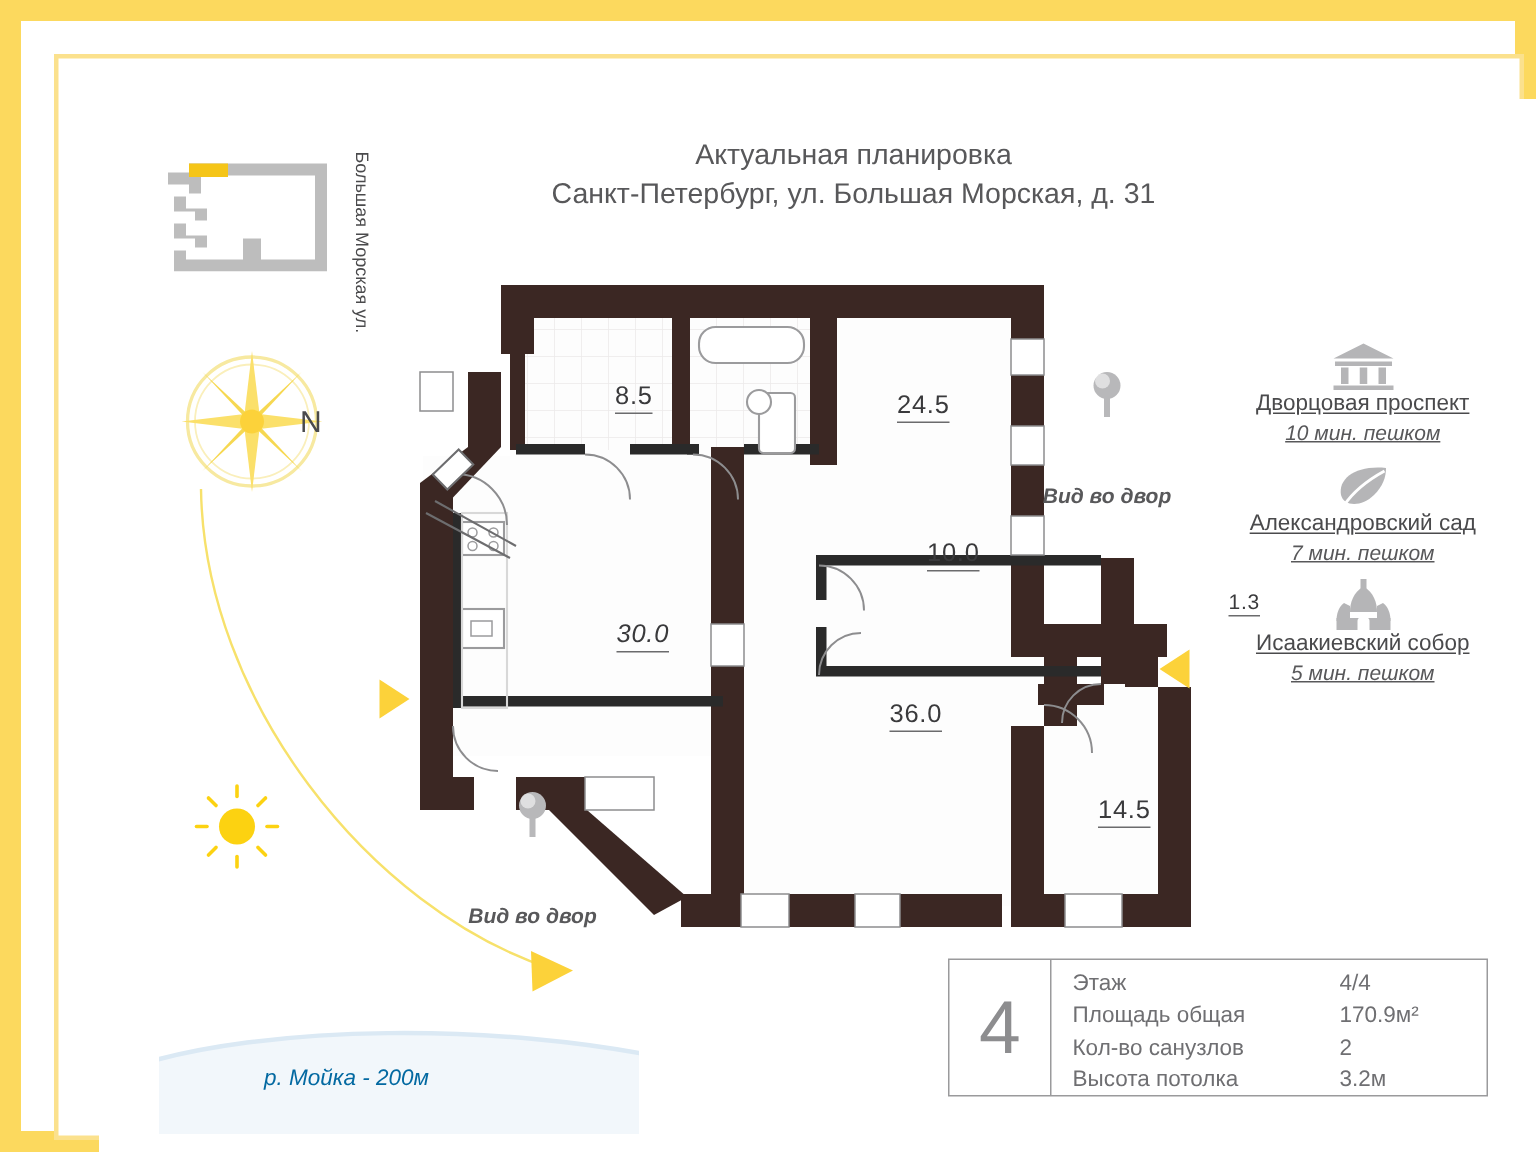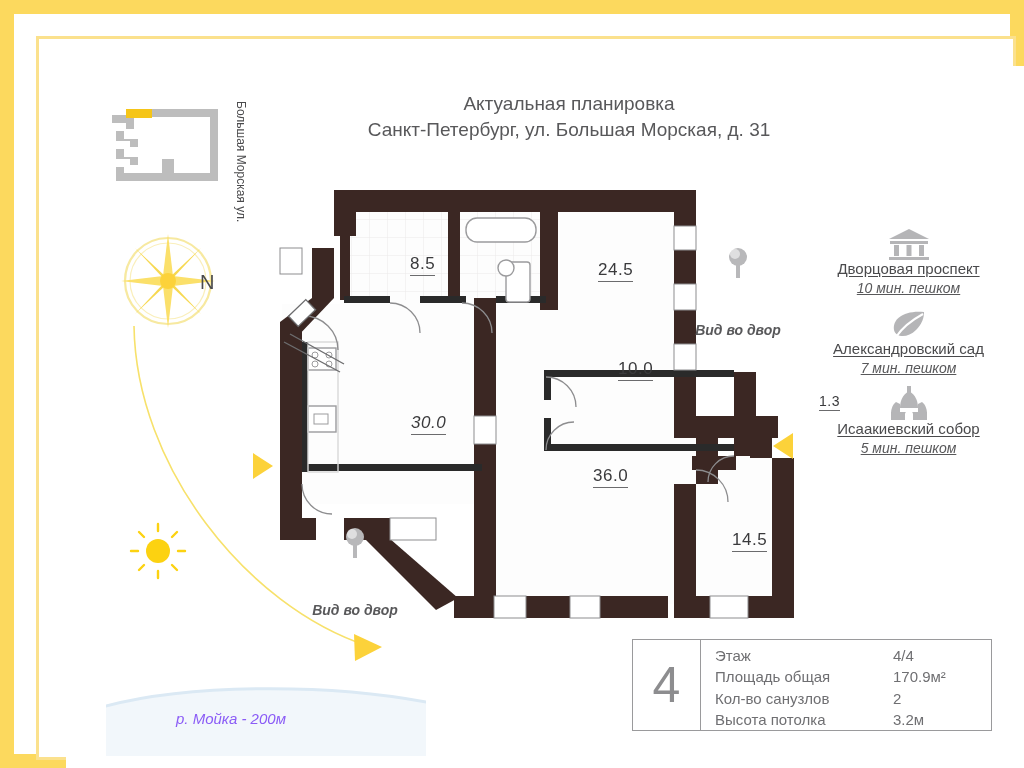--- a/index.html
+++ b/index.html
@@ -87,21 +87,21 @@
   
   #sunarc { position: absolute; left: 30px; top: 250px; width: 310px; height: 380px; }
 
   
   #river { position: absolute; left: 40px; top: 600px; width: 320px; height: 90px; }
   #river-label {
     position: absolute;
     left: 110px; top: 644px;
     font-size: 15px;
     font-style: italic;
-    color: #8b5cf6;
+    color: #0369a1;
     white-space: nowrap;
   }
 
   
   #floorplan { position: absolute; left: 178px; top: 100px; width: 560px; height: 470px; }
 
   .room-label {
     position: absolute;
     font-size: 17px;
     color: #3a3a3c;

